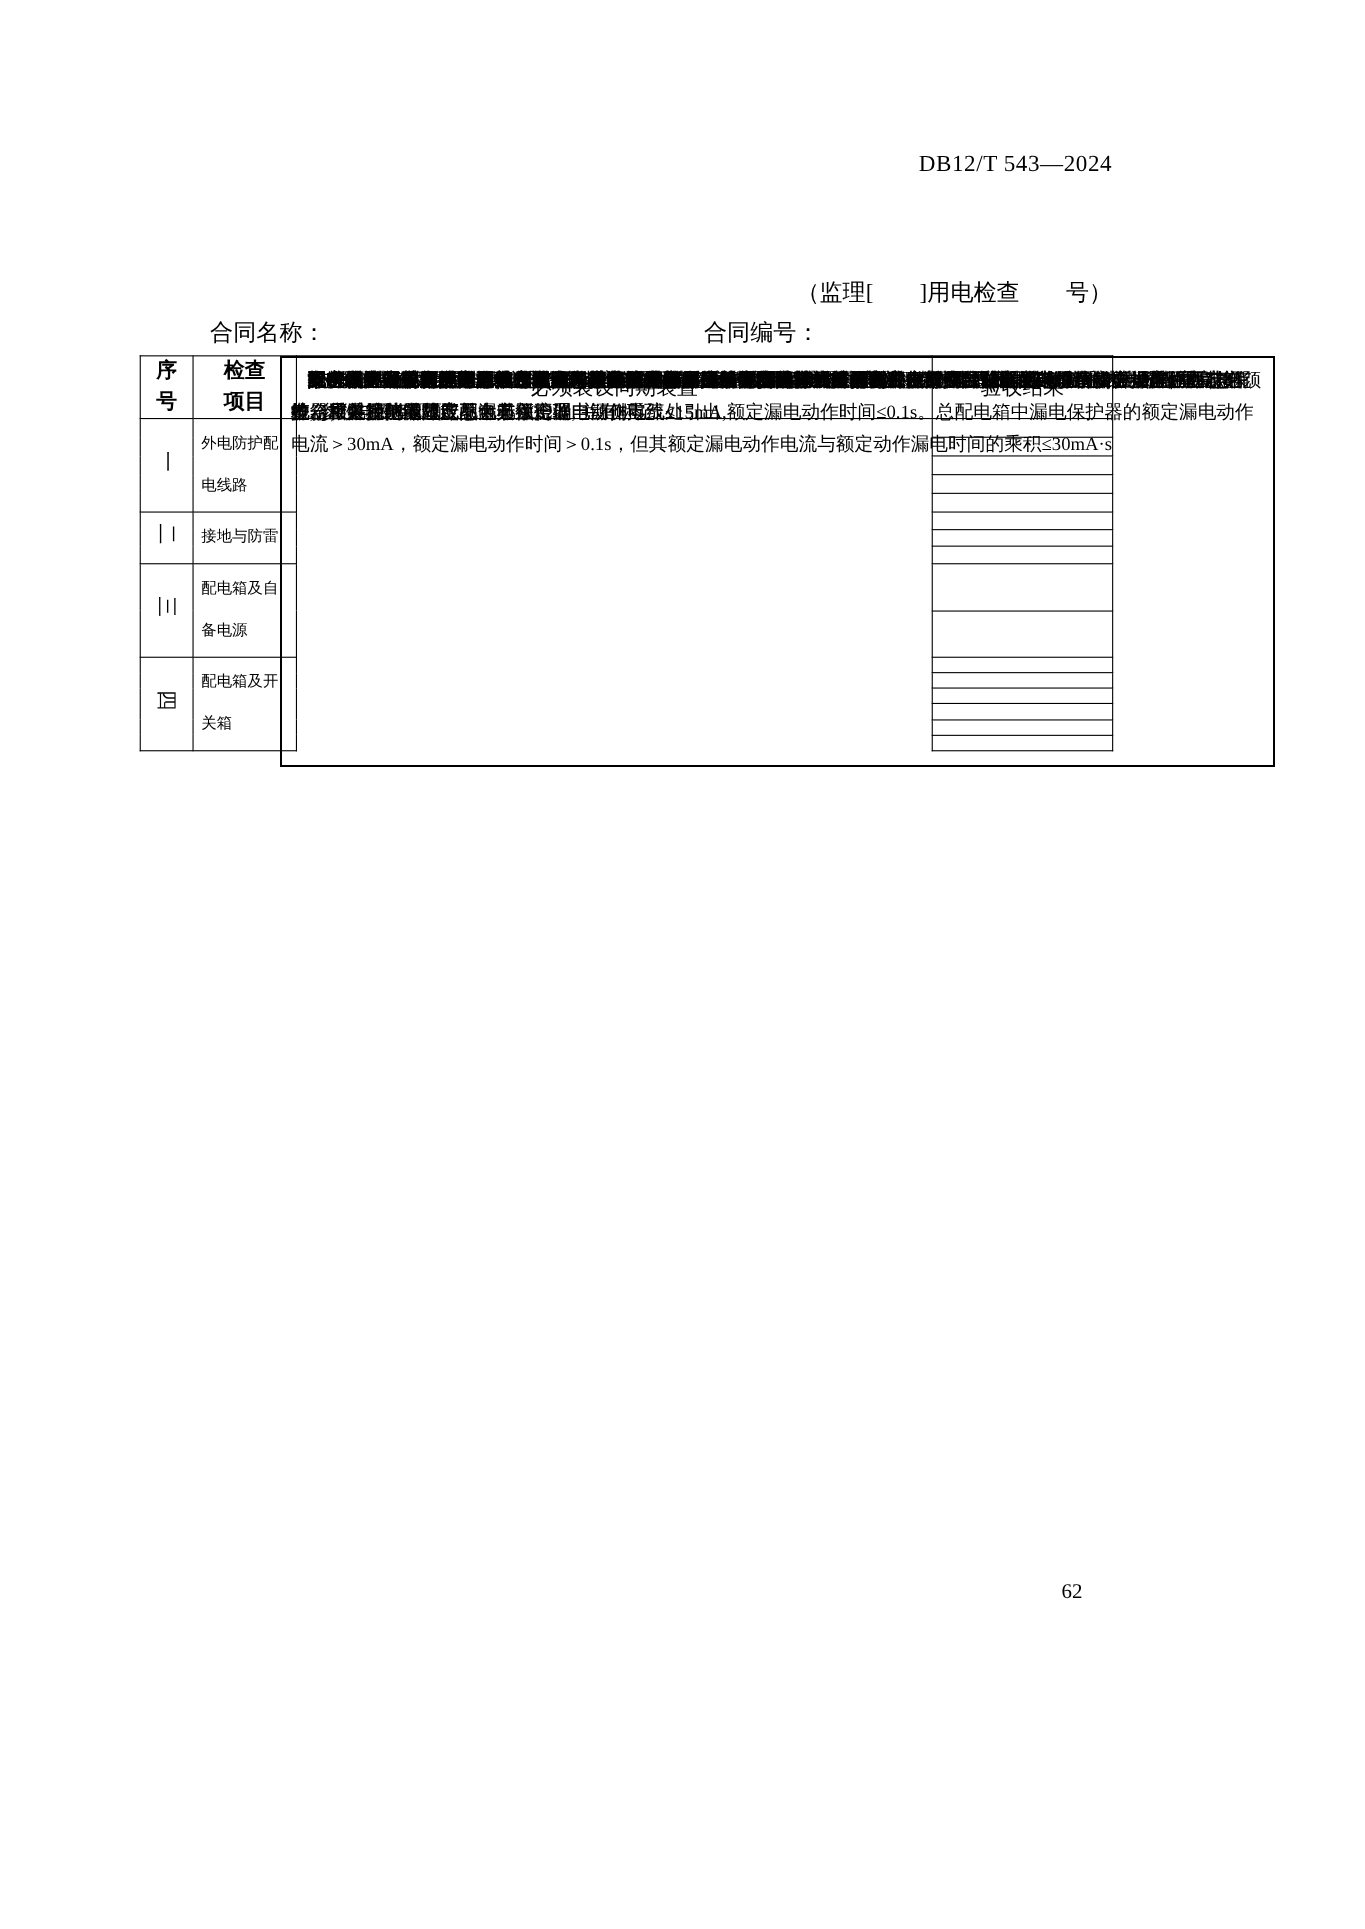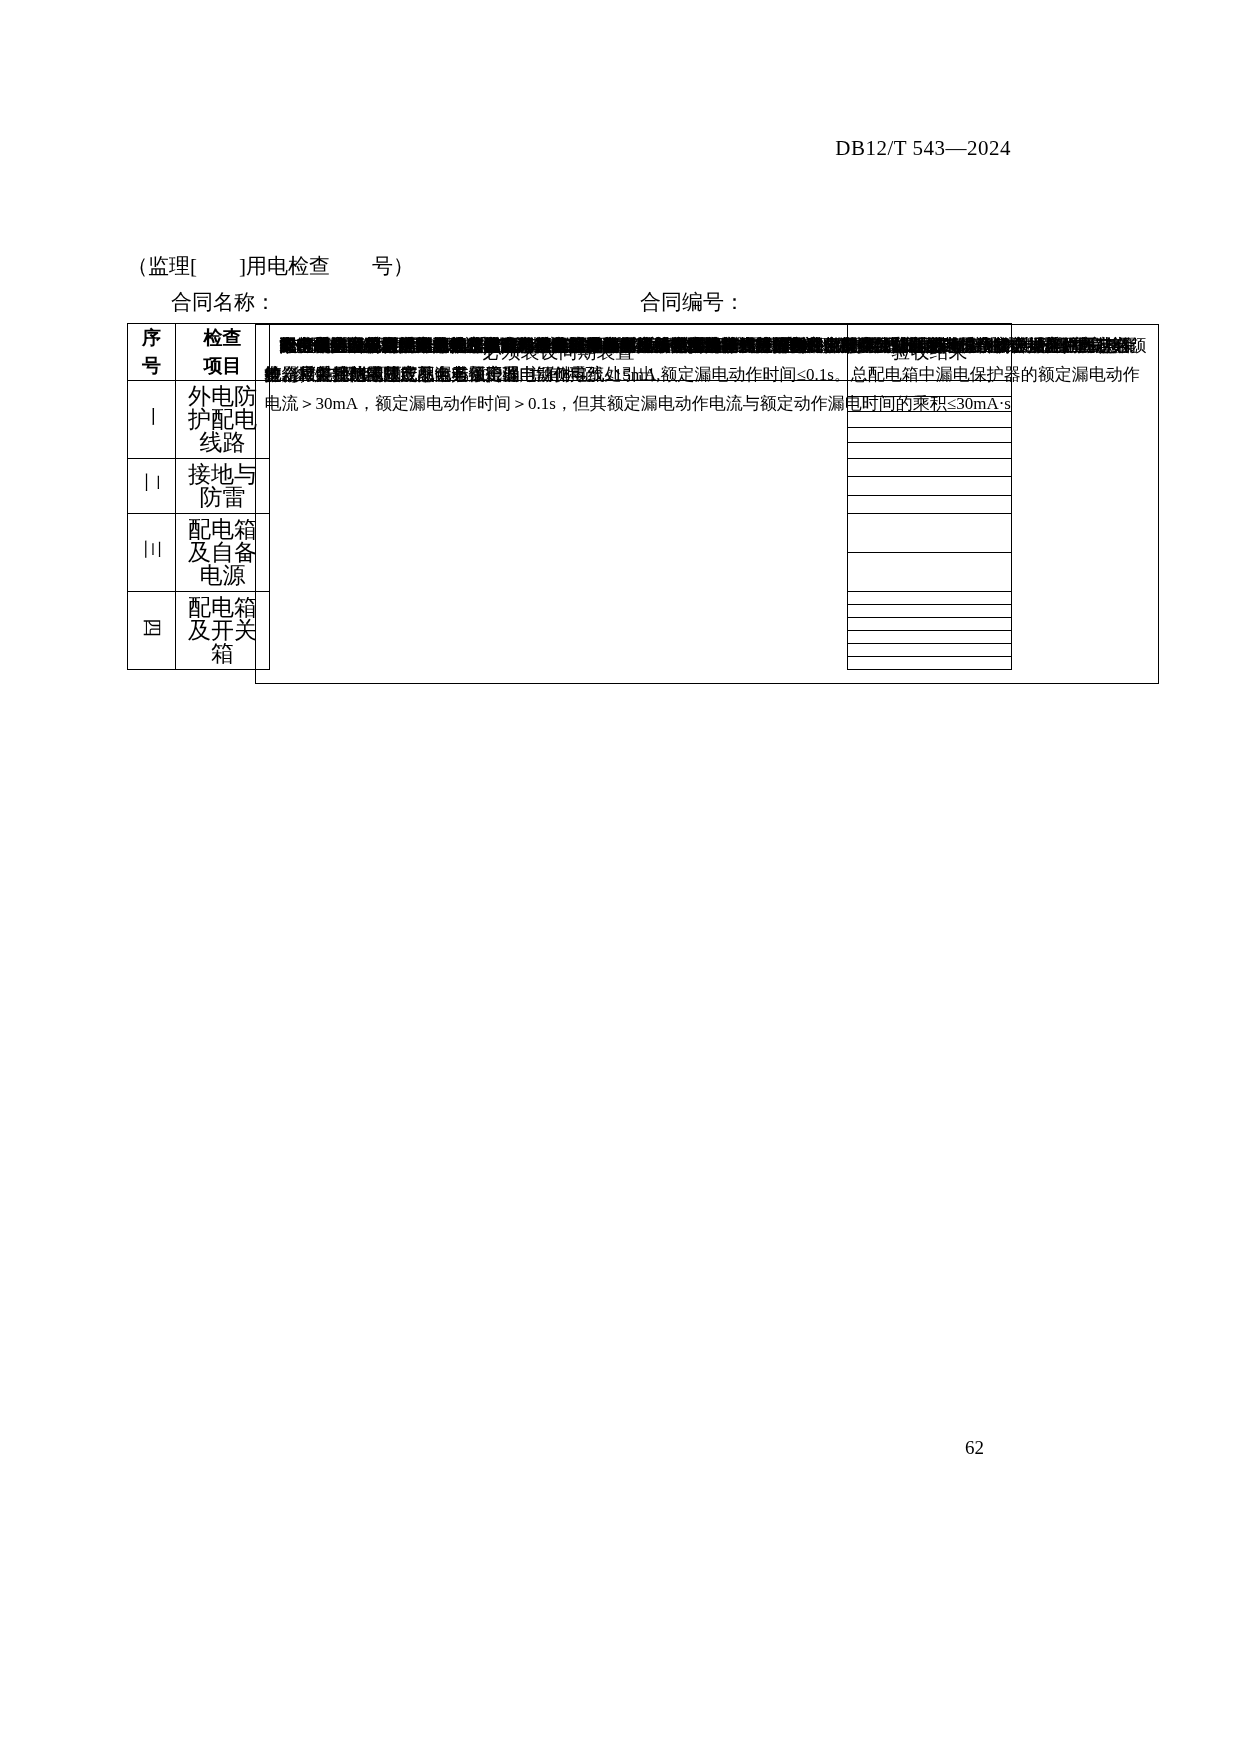--- a/index.html
+++ b/index.html
@@ -39,31 +39,31 @@
     font-family: "Liberation Sans", sans-serif;
     font-weight: bold;
     font-size: 23px;
     letter-spacing: 1px;
   }
   .subtitle {
     position: absolute;
     top: 252px;
     left: 0;
     width: 100%;
-    text-align: left;
+    text-align: right;
     font-size: 21px;
   }
   .contract-row {
     position: absolute;
     top: 288px;
     left: 0;
     width: 100%;
     font-size: 21px;
   }
-  .contract-name { position: absolute; left: 44px; top: 0; }
+  .contract-name { position: absolute; left: 64px; top: 0; }
   .contract-no   { position: absolute; left: 513px; top: 0; }
 
   table.record-table {
     position: absolute;
     top: 323px;
     left: 0;
     width: 884px;
     border-collapse: collapse;
     table-layout: fixed;
   }
@@ -98,24 +98,23 @@
     vertical-align: middle;
     font-size: 19px;
   }
   td.seq .vert {
     display: inline-block;
     writing-mode: vertical-rl;
     text-orientation: sideways;
     letter-spacing: 2px;
   }
   td.item {
-    text-align: center;
-    vertical-align: middle;
-    font-size: 23px;
-    line-height: 23px;
+    vertical-align: middle;
+    font-size: 14px;
+    line-height: 38px;
     padding: 4px 7px;
   }
   td.content {
     font-size: 17px;
     line-height: 29px;
     padding: 6px 9px;
     text-indent: 15px;
     vertical-align: middle;
     text-align: left;
     word-break: break-all;

